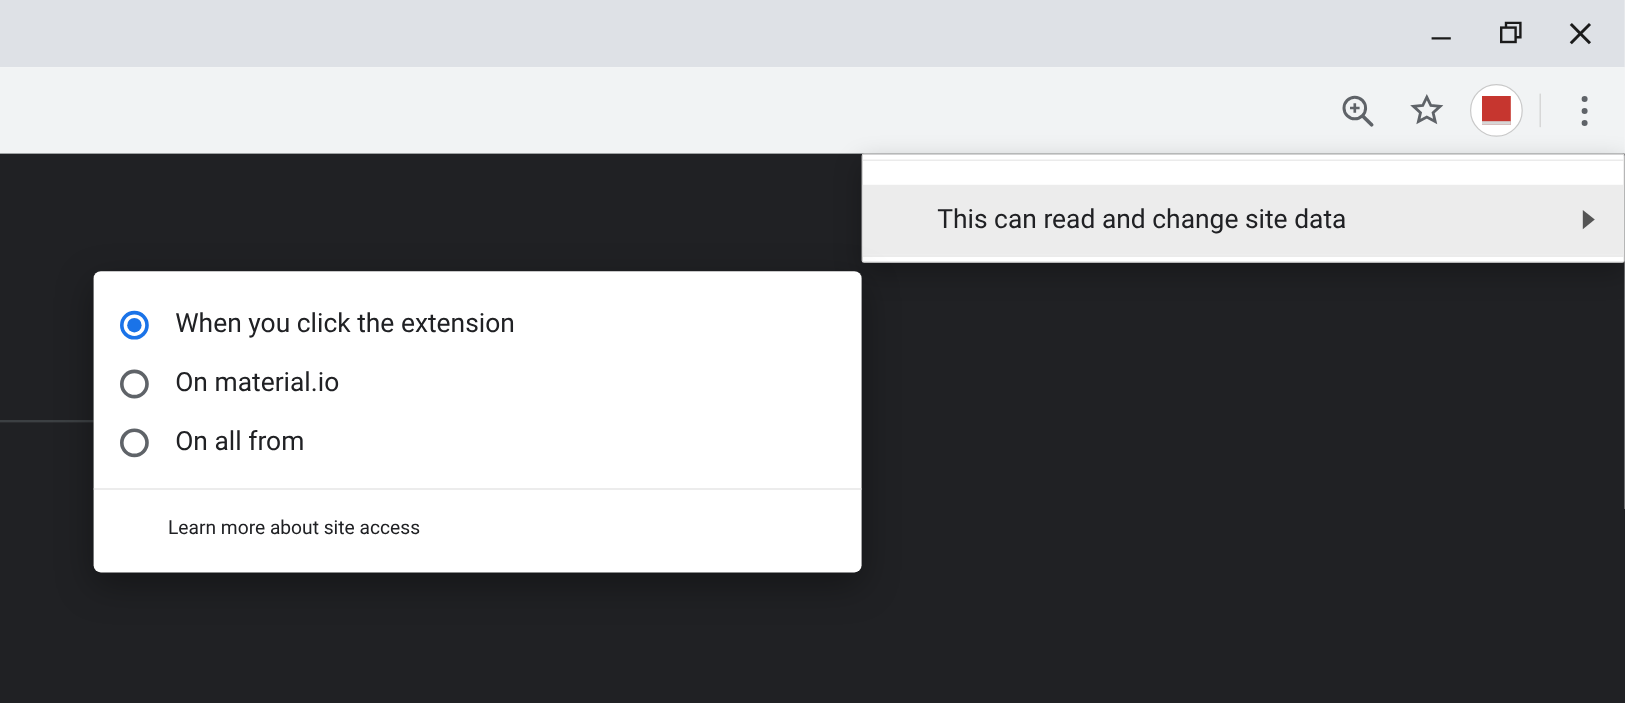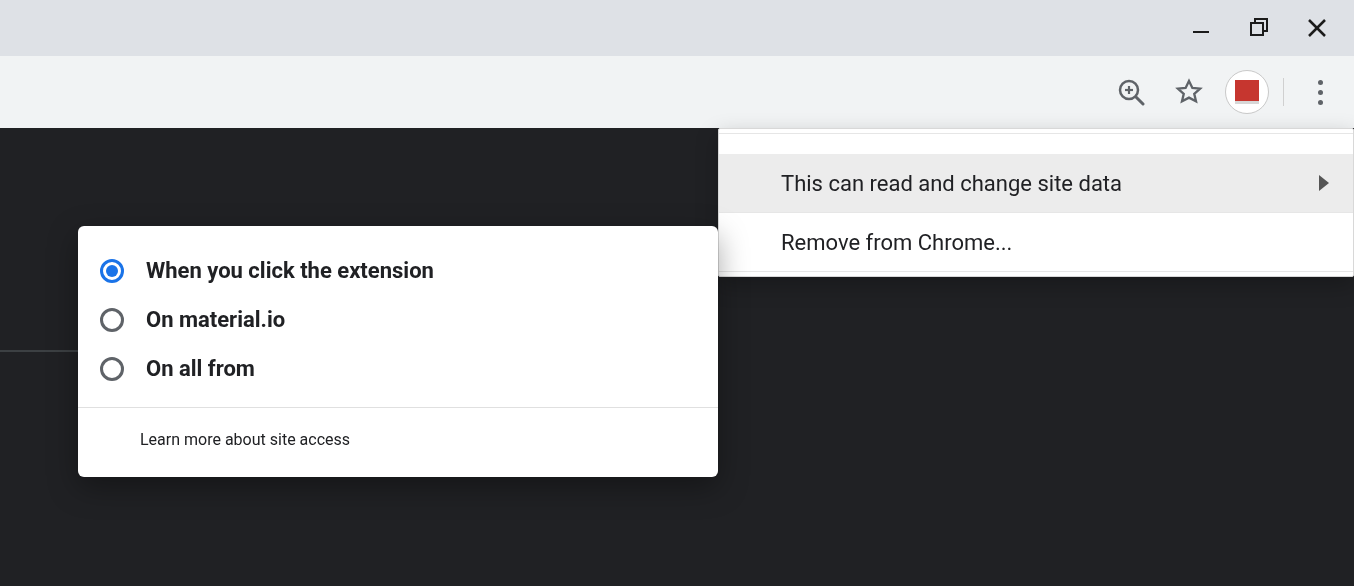--- a/index.html
+++ b/index.html
@@ -137,21 +137,20 @@
     box-shadow: 0 10px 30px rgba(0,0,0,.35);
     padding: 20px 0 12px 0;
   }
   .submenu .opt {
     display:flex;
     align-items:center;
     gap: 22px;
     padding: 12px 22px;
     font-size: 22px;
     color:#202124;
-    font-weight:bold;
   }
   .radio {
     width:24px;height:24px;border-radius:50%;
     border:3px solid #5f6368;
     display:flex;align-items:center;justify-content:center;
     flex-shrink:0;
   }
   .radio.selected { border-color:#1a73e8; }
   .radio.selected::after{
     content:""; width:12px;height:12px;border-radius:50%;background:#1a73e8;
@@ -212,23 +211,20 @@
   <div class="dark-line"></div>
 </div>
 
 <div class="ctx">
   <div class="sep"></div>
   <div class="item highlight">
     <span>This can read and change site data</span>
     <span class="arrow"></span>
   </div>
   <div class="sep"></div>
-  <div class="item">
-    <span>Remove from Chrome...</span>
-  </div>
   <div class="sep"></div>
 </div>
 
 <div class="submenu">
   <div class="opt">
     <span class="radio selected"></span>
     <span>When you click the extension</span>
   </div>
   <div class="opt">
     <span class="radio"></span>

